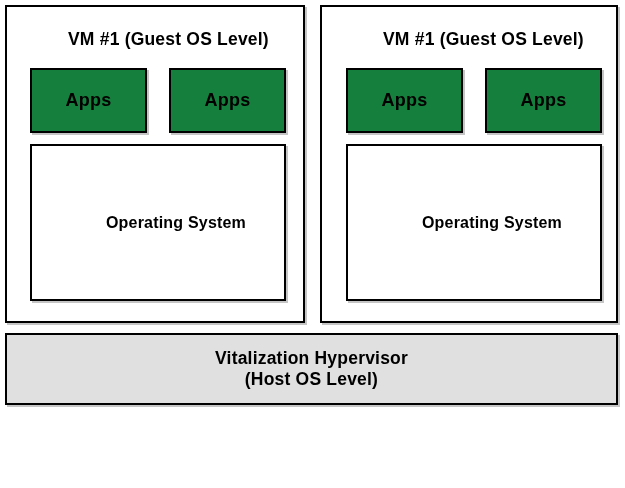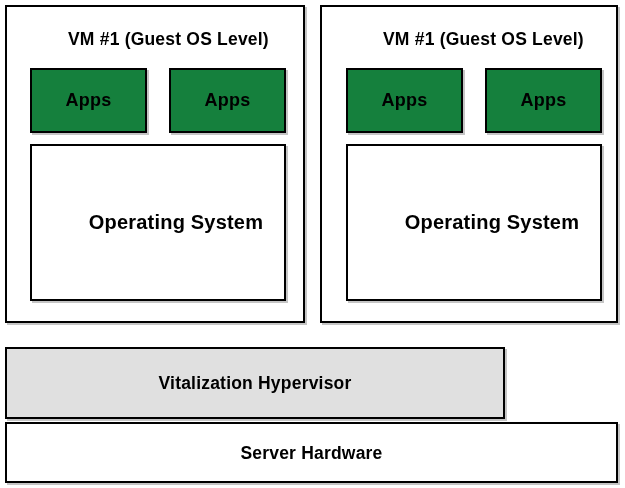--- a/index.html
+++ b/index.html
@@ -68,21 +68,21 @@
     margin-left: 44px;
   }
 
   .apps-label {
     font-size: 18px;
     width: 100%;
     text-align: center;
   }
 
   .os-label {
-    font-size: 20px;
+    font-size: 16px;
     width: 100%;
     text-align: left;
     margin-left: 36px;
   }
 
   .hypervisor-label {
     font-size: 17.5px;
     width: 100%;
     text-align: center;
   }
@@ -147,25 +147,21 @@
       </div>
     </div>
 
     <div class="box os-box" style="left:24px; top:137px; width:256px; height:157px;">
       <div class="center-wrap">
         <span class="label os-label" style="position:relative;">Operating System</span>
       </div>
     </div>
   </div>
 
-  <div class="box hypervisor-band" style="left:5px; top:333px; width:500px; height:72px;margin-top:14px;">
+  <div class="box hypervisor-band" style="left:5px; top:333px; width:613px; height:72px;">
     <div class="center-wrap">
       <div class="label hypervisor-label" style="position:relative;">Vitalization Hypervisor</div>
+      <div class="label hypervisor-label" style="position:relative;">(Host OS Level)</div>
     </div>
   </div>
 
-  <div class="box hardware-band" style="left:5px; top:422px; width:613px; height:61px;">
-    <div class="center-wrap">
-      <span class="label hardware-label" style="position:relative;">Server Hardware</span>
-    </div>
-  </div>
 
 </div>
 
 </body></html>

